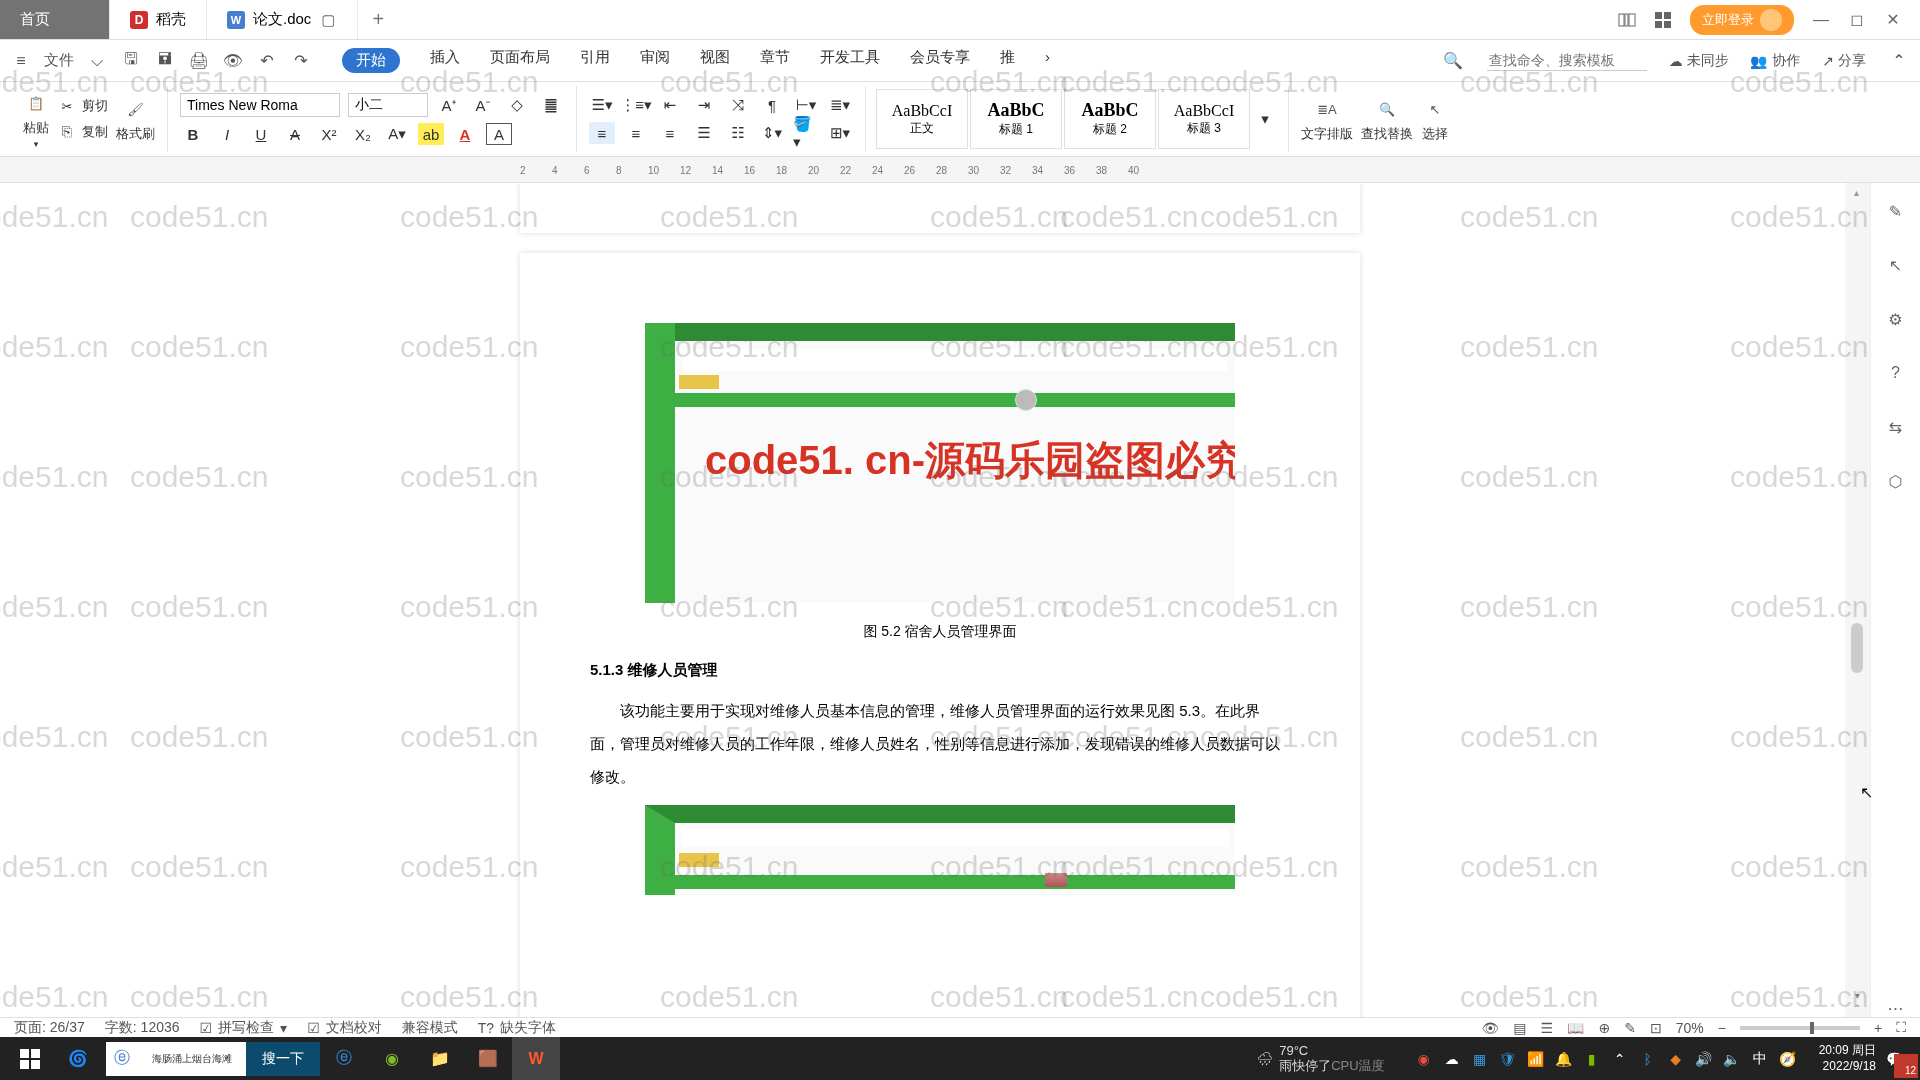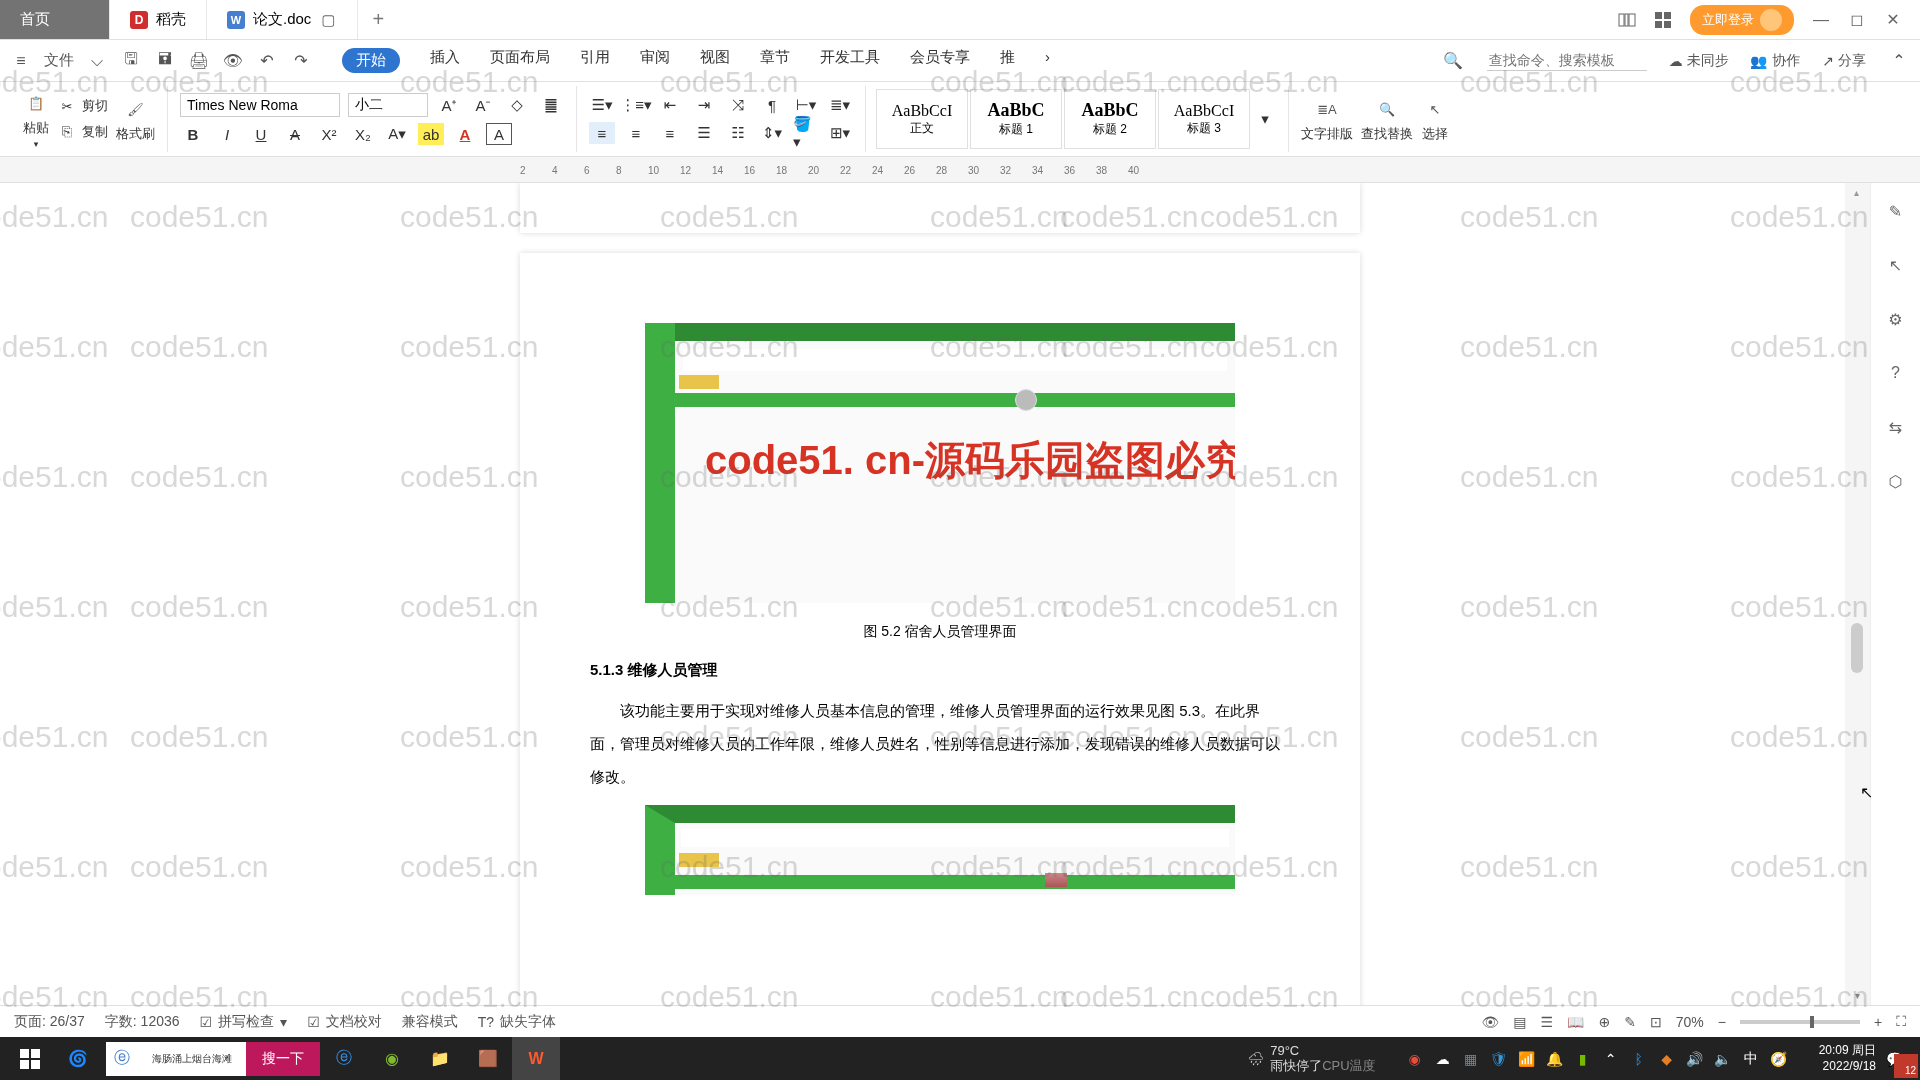--- a/index.html
+++ b/index.html
@@ -81,36 +81,36 @@
 
 .right-sidebar { position: absolute; right: 0; top: 183px; bottom: 40px; width: 50px; background: #fff; border-left: 1px solid #eee; display: flex; flex-direction: column; align-items: center; padding-top: 16px; gap: 30px; }
 .side-icon { width: 24px; height: 24px; color: #666; cursor: pointer; display: flex; align-items: center; justify-content: center; }
 
 
 .vscroll { position: absolute; right: 50px; top: 183px; bottom: 40px; width: 25px; background: #f5f5f5; }
 .vscroll-thumb { position: absolute; top: 440px; width: 12px; left: 6px; height: 50px; background: #ccc; border-radius: 6px; }
 .vscroll-ctrl { position: absolute; bottom: 0; width: 100%; display: flex; flex-direction: column; align-items: center; gap: 2px; font-size: 10px; color: #888; }
 
 
-.statusbar { position: absolute; bottom: 43px; left: 0; right: 0; height: 32px; background: #fff; border-top: 1px solid #e0e0e0; display: flex; align-items: center; padding: 0 14px; font-size: 14px; color: #555; gap: 20px; }
+.statusbar { position: absolute; bottom: 43px; left: 0; right: 0; height: 20px; background: #fff; border-top: 1px solid #e0e0e0; display: flex; align-items: center; padding: 0 14px; font-size: 14px; color: #555; gap: 20px; }
 .status-item { display: flex; align-items: center; gap: 6px; cursor: pointer; }
 .status-right { margin-left: auto; display: flex; align-items: center; gap: 14px; }
 .zoom-slider { width: 120px; height: 4px; background: #ccc; position: relative; }
 .zoom-thumb { position: absolute; left: 70px; top: -4px; width: 4px; height: 12px; background: #666; }
 
 
 .taskbar { position: absolute; bottom: 0; left: 0; right: 0; height: 43px; background: #222; display: flex; align-items: center; padding: 0 6px; color: #fff; }
 .task-btn { width: 48px; height: 43px; display: flex; align-items: center; justify-content: center; cursor: pointer; }
 .task-btn.active { background: #444; }
 .task-search { display: flex; align-items: center; background: #fff; height: 34px; margin-left: 4px; }
 .task-search-text { color: #333; padding: 0 14px; font-size: 10px; }
-.task-search-btn { background: #be185d; color: #fff; padding: 0 16px; height: 100%; display: flex; align-items: center; font-size: 14px; }
+.task-search-btn { background: #0c4a6e; color: #fff; padding: 0 16px; height: 100%; display: flex; align-items: center; font-size: 14px; }
 .tray { margin-left: auto; display: flex; align-items: center; gap: 10px; padding-right: 10px; }
 .tray-icon { width: 18px; height: 18px; display: flex; align-items: center; justify-content: center; font-size: 14px; }
-.clock { text-align: right; font-size: 12px; line-height: 1.3; margin-left: 21px; }
+.clock { text-align: right; font-size: 12px; line-height: 1.3; margin-left: 12px; }
 .tray-weather { display: flex; align-items: center; gap: 6px; margin-right: 20px; font-size: 13px; color: #ddd; }
 .tray-box { position: absolute; right: 2px; bottom: 2px; width: 24px; height: 24px; background: #c0392b; color: #fff; font-size: 10px; display: flex; align-items: flex-end; justify-content: flex-end; padding: 2px; }
 
 
 .wm-layer { position: absolute; inset: 0; pointer-events: none; z-index: 10; }
 .wm-text { position: absolute; font-size: 30px; color: rgba(100,100,100,0.25); font-family: sans-serif; white-space: nowrap; }
 
 
 .cursor-arrow { position: absolute; left: 1860px; top: 783px; font-size: 16px; color: #000; z-index: 30; }
 

